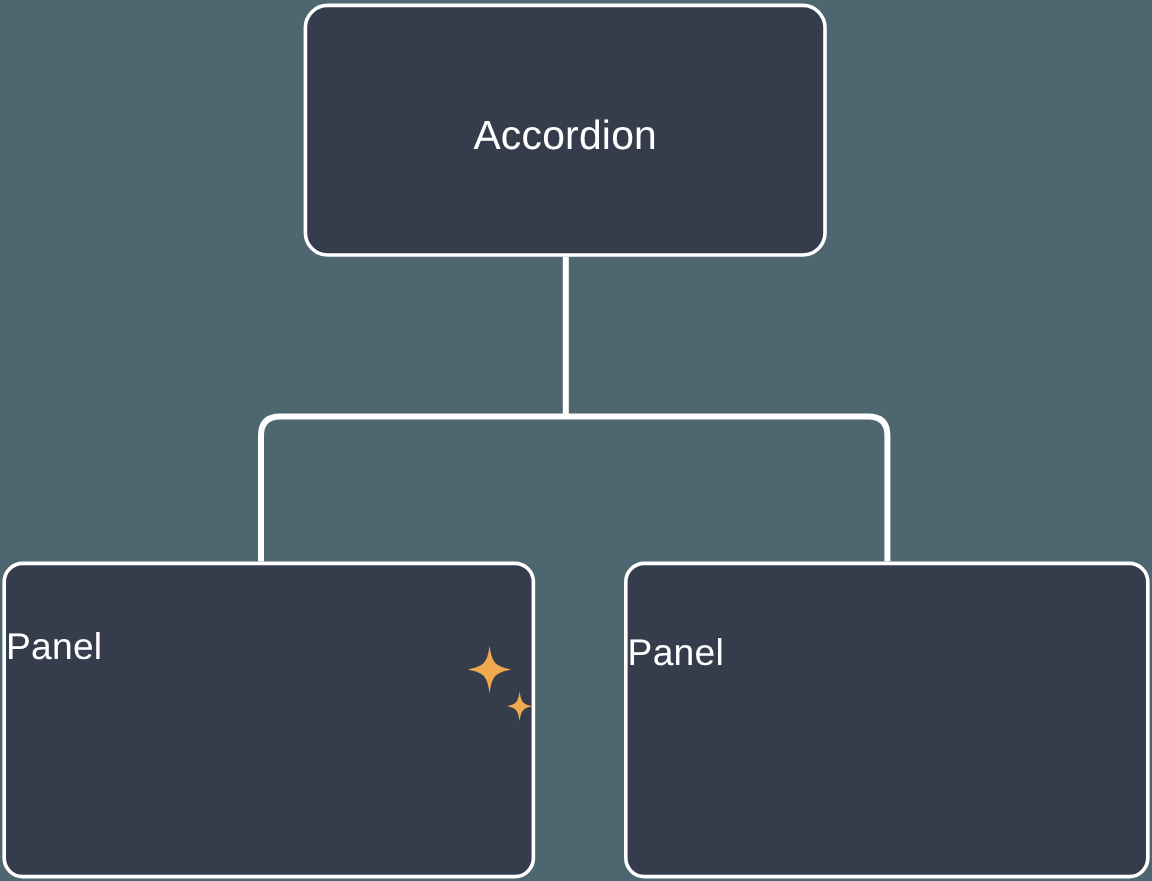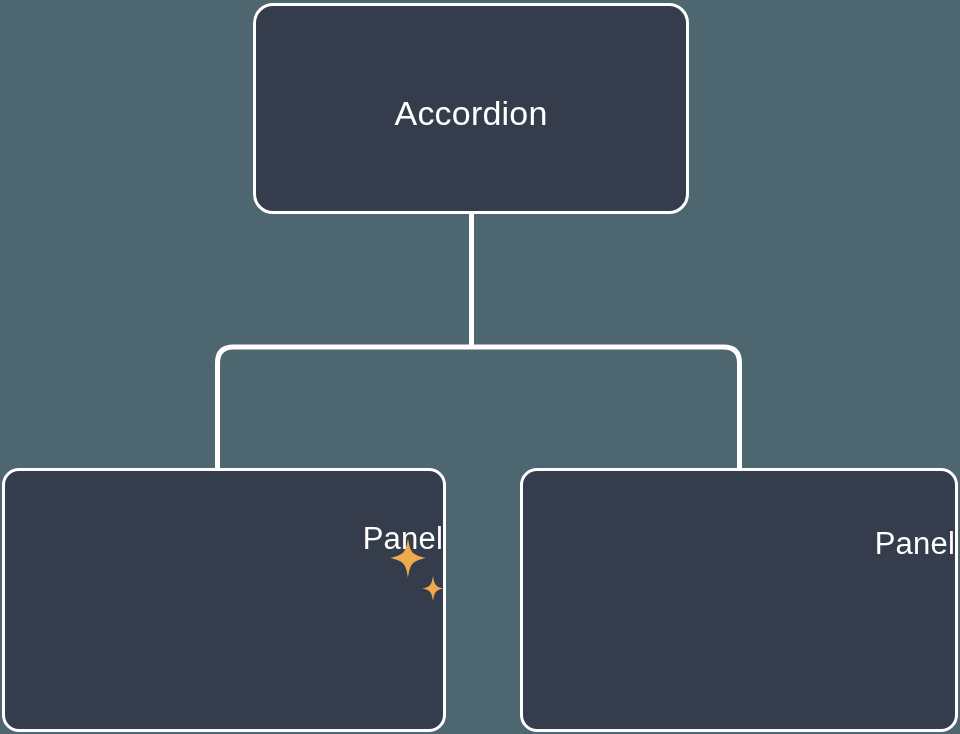--- a/index.html
+++ b/index.html
@@ -68,21 +68,21 @@
     height: 264px;
     border-radius: 17px;
   }
   .node-panel-left  { left: 2px;   width: 444px; }
   .node-panel-right { left: 520px; width: 438px; }
 
   .node-panel .node-title {
     position: absolute;
     left: 0;
     right: 0;
-    text-align: right;
+    text-align: left;
     color: #ffffff;
     font-size: 31px;
     font-weight: 400;
     letter-spacing: 0.2px;
   }
   .node-panel-left  .node-title { top: 50px; }
   .node-panel-right .node-title { top: 55px; }
 
   
   .prop-pill {

